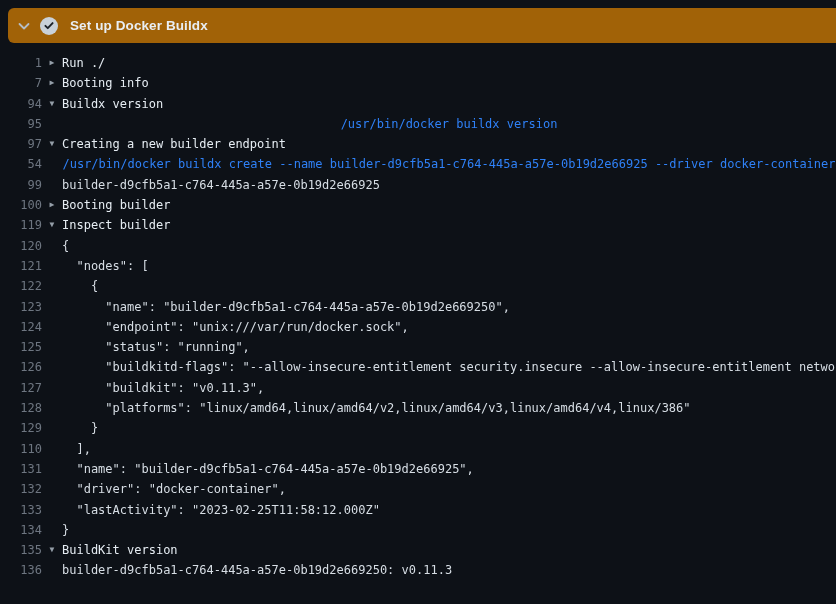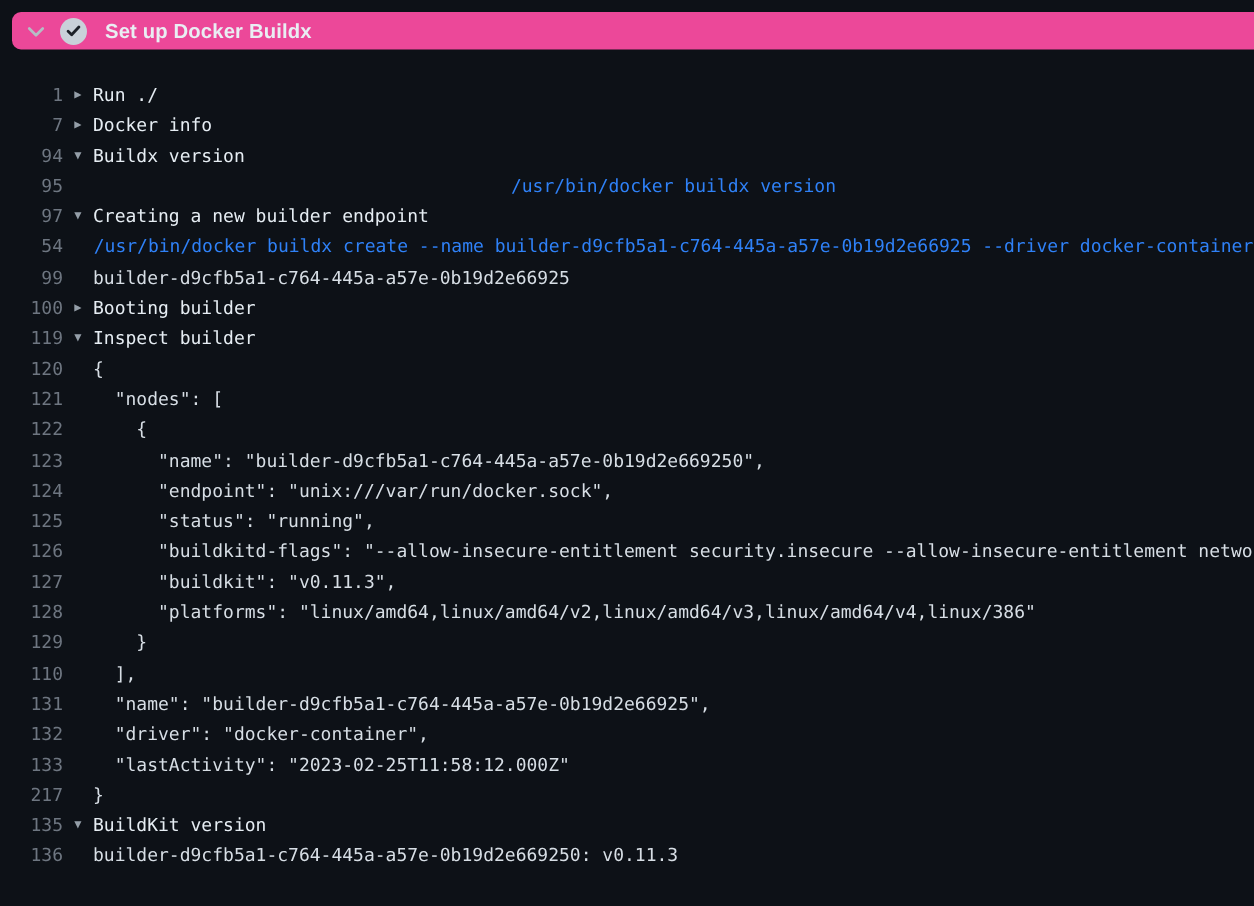--- a/index.html
+++ b/index.html
@@ -1,21 +1,21 @@
 <!DOCTYPE html>
 <html><head>
 <meta charset="utf-8">
 <style>
   * { margin:0; padding:0; box-sizing:border-box; }
   html,body { width:836px; height:604px; overflow:hidden; }
   body { background:#0d1117; font-family:"Liberation Sans", sans-serif; position:relative; }
 
   .step-header {
-    position:absolute; top:8px; left:8px; right:0; height:25px;
-    background:#ec4899; border-radius:6px 0 0 6px;
+    position:absolute; top:8px; left:8px; right:0; height:35px;
+    background:#a16207; border-radius:6px 0 0 6px;
     display:flex; align-items:center; padding-left:8px; cursor:pointer;
   }
   .step-header .chev { width:16px; height:16px; flex:none; display:flex; align-items:center; justify-content:center; }
   .step-header .status { width:18px; height:18px; flex:none; margin-left:8px; display:flex; align-items:center; justify-content:center; }
   .step-title { margin-left:12px; color:#e9eef3; font-size:13.5px; font-weight:600; letter-spacing:.1px; }
 
   .log-view { position:absolute; top:43px; left:0; right:0; bottom:0; padding-top:10px; overflow:hidden; }
   .log-line {
     display:flex; height:20.31px; line-height:20.31px;
     font-family:"DejaVu Sans Mono", monospace; font-size:12px; white-space:pre;
@@ -49,21 +49,21 @@
 
   <div class="log-view" id="log-view">
       <div class="log-line group">
       <span class="ln">1</span>
       <span class="gut">▶</span>
       <span class="txt">Run ./</span>
     </div>
       <div class="log-line group">
       <span class="ln">7</span>
       <span class="gut">▶</span>
-      <span class="txt">Docker info</span>
+      <span class="txt">Booting info</span>
     </div>
       <div class="log-line group">
       <span class="ln">94</span>
       <span class="gut">▼</span>
       <span class="txt">Buildx version</span>
     </div>
       <div class="log-line command">
       <span class="ln">95</span>
       <span class="gut"></span>
       <span class="txt">/usr/bin/docker buildx version</span>
@@ -157,21 +157,21 @@
       <span class="ln">132</span>
       <span class="gut"></span>
       <span class="txt">  "driver": "docker-container",</span>
     </div>
       <div class="log-line output">
       <span class="ln">133</span>
       <span class="gut"></span>
       <span class="txt">  "lastActivity": "2023-02-25T11:58:12.000Z"</span>
     </div>
       <div class="log-line output">
-      <span class="ln">217</span>
+      <span class="ln">134</span>
       <span class="gut"></span>
       <span class="txt">}</span>
     </div>
       <div class="log-line group">
       <span class="ln">135</span>
       <span class="gut">▼</span>
       <span class="txt">BuildKit version</span>
     </div>
       <div class="log-line output">
       <span class="ln">136</span>

